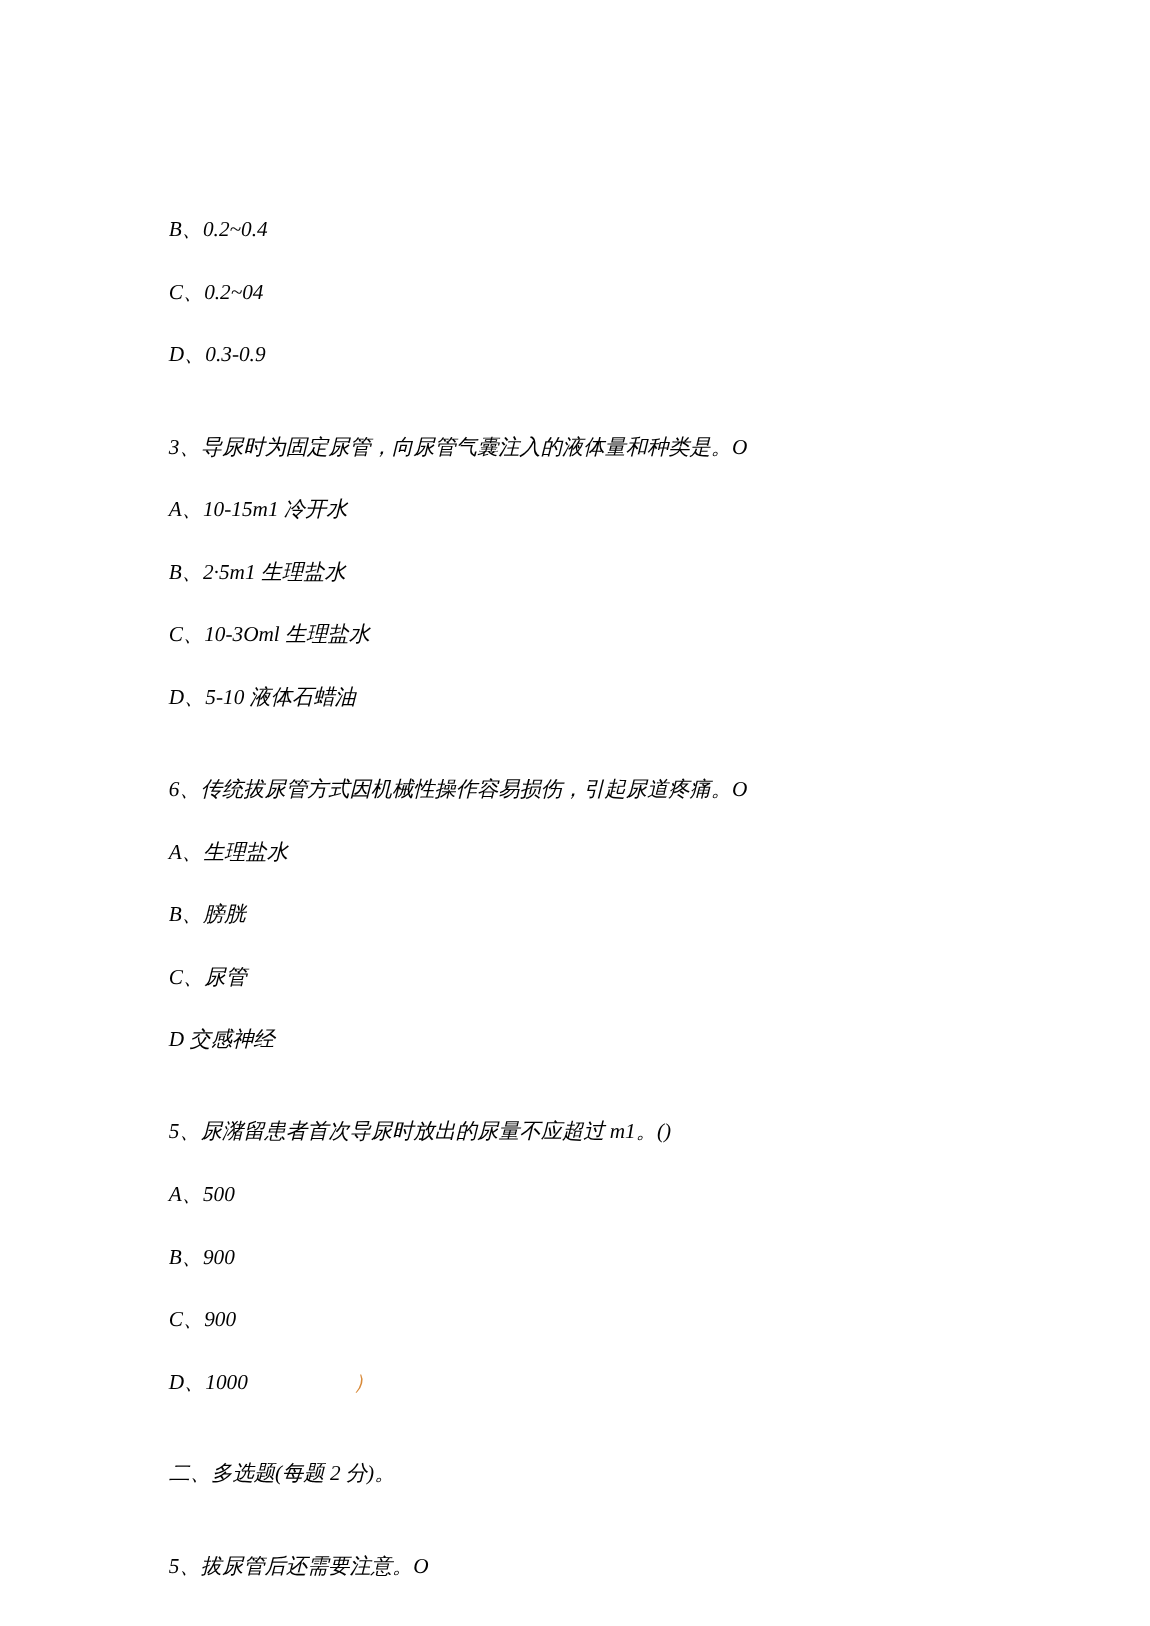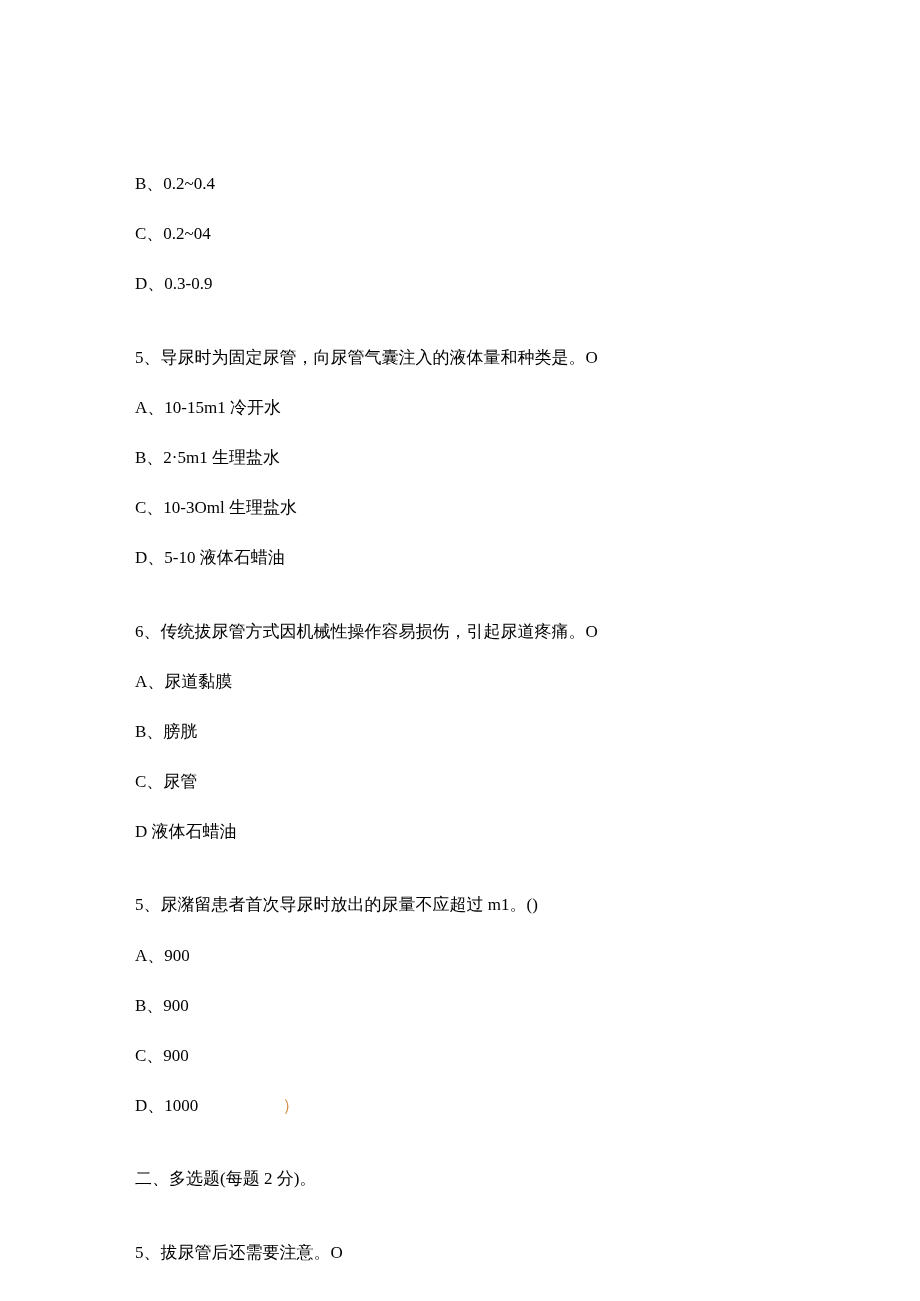--- a/index.html
+++ b/index.html
@@ -12,56 +12,57 @@
       font-family: "SimSun", "宋体", serif;
       font-size: 17px;
       line-height: 1.6;
       color: #000;
       width: 920px;
       height: 1301px;
       padding: 170px 135px 0 135px;
     }
     .line {
       margin-bottom: 23px;
+      font-style: italic;
     }
     .gap {
       height: 23px;
     }
     .inline-paren {
       color: #d88a3a;
       margin-left: 80px;
     }
   </style>
 </head>
 <body>
 
 <div class="line">B、0.2~0.4</div>
 <div class="line">C、0.2~04</div>
 <div class="line">D、0.3-0.9</div>
 
 <div class="gap"></div>
 
-<div class="line">5、导尿时为固定尿管，向尿管气囊注入的液体量和种类是。O</div>
+<div class="line">3、导尿时为固定尿管，向尿管气囊注入的液体量和种类是。O</div>
 <div class="line">A、10-15m1 冷开水</div>
 <div class="line">B、2·5m1 生理盐水</div>
 <div class="line">C、10-3Oml 生理盐水</div>
 <div class="line">D、5-10 液体石蜡油</div>
 
 <div class="gap"></div>
 
 <div class="line">6、传统拔尿管方式因机械性操作容易损伤，引起尿道疼痛。O</div>
-<div class="line">A、尿道黏膜</div>
+<div class="line">A、生理盐水</div>
 <div class="line">B、膀胱</div>
 <div class="line">C、尿管</div>
-<div class="line">D 液体石蜡油</div>
+<div class="line">D 交感神经</div>
 
 <div class="gap"></div>
 
 <div class="line">5、尿潴留患者首次导尿时放出的尿量不应超过 m1。()</div>
-<div class="line">A、900</div>
+<div class="line">A、500</div>
 <div class="line">B、900</div>
 <div class="line">C、900</div>
 <div class="line">
   <span>D、1000</span>
   <span class="inline-paren">）</span>
 </div>
 
 <div class="gap"></div>
 
 <div class="line">二、多选题(每题 2 分)。</div>

